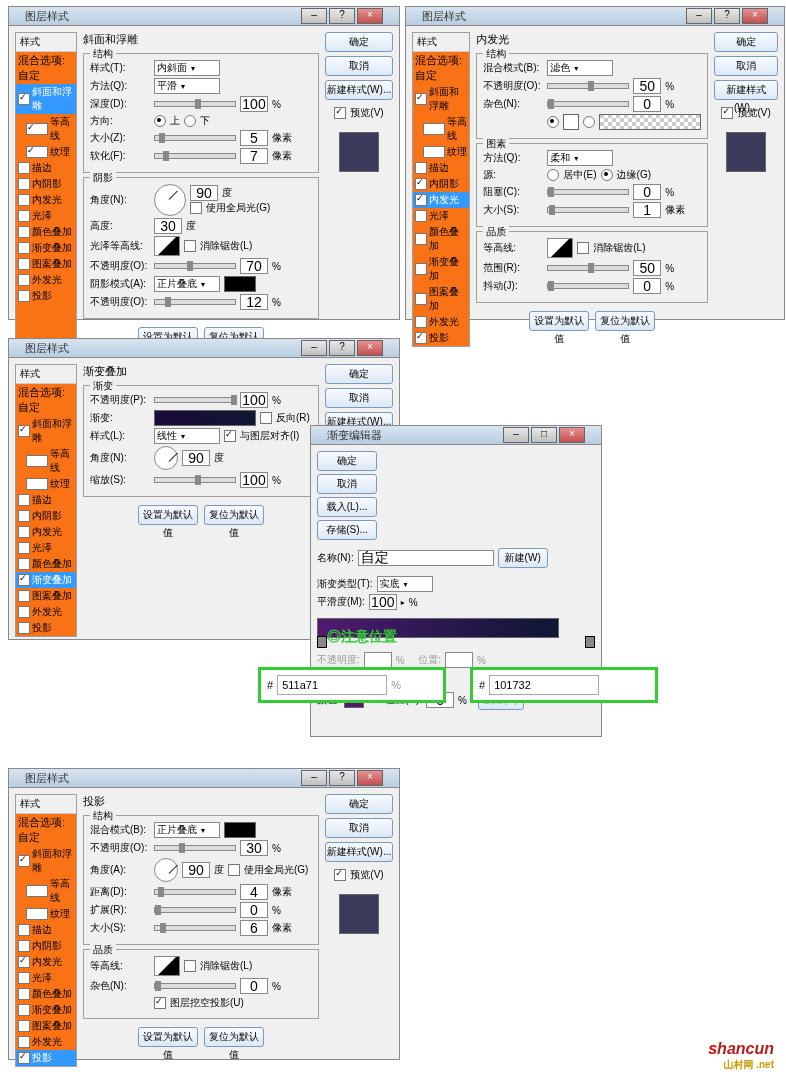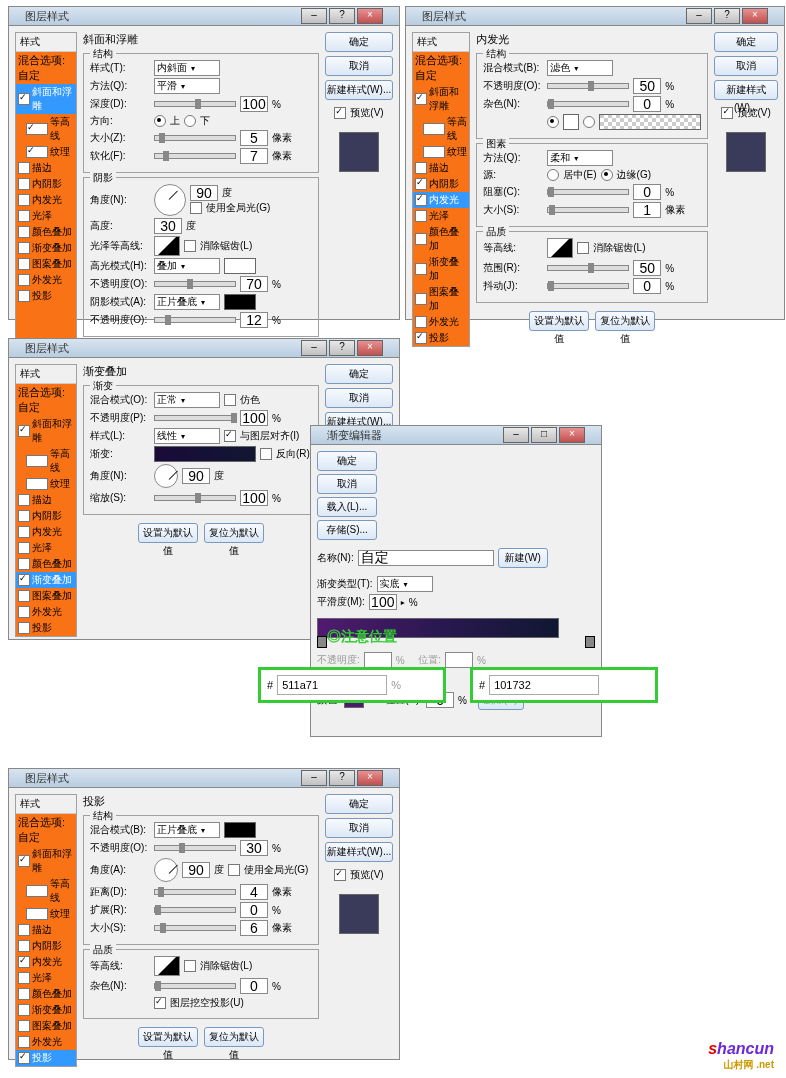--- a/index.html
+++ b/index.html
@@ -43,21 +43,21 @@
 .gradient-preview{width:190px;height:14px;border:1px solid #666;display:inline-block}
 .hex-mark{position:absolute;border:3px solid #3c3;background:#fff;z-index:5}
 .hex-input{border:1px solid #aaa;background:#fff;height:18px;width:100px;padding:0 4px;font-size:11px;line-height:18px;display:inline-block}
 .ge-presets{border:1px solid #888;background:#fff;margin:4px 0;padding:4px}
 .preset-grid{display:flex;flex-wrap:wrap;gap:1px}
 .preset{width:24px;height:16px;border:1px solid #666}
 .ge-ramp{width:240px;height:18px;border:1px solid #666;margin:4px 0}
 .stop{position:absolute;width:8px;height:10px;background:#888;border:1px solid #000}
 .callout{position:absolute;color:#3c3;font-size:14px;font-weight:bold;z-index:10}
 .logo{position:absolute;right:12px;bottom:6px;font-size:16px;font-weight:bold;font-style:italic}
-.logo .s{color:#d00}.logo .h{color:#6d28d9}
+.logo .s{color:#d00}.logo .h{color:#b91c1c}
 .logo .sub{font-size:10px;color:#c90;display:block;text-align:right;font-style:normal}
 </style>
 </head>
 <body>
 
 <div class="dialog" style="left:8px;top:6px;width:390px;height:312px">
   <div class="titlebar">
     <span class="titlebar-text">图层样式</span>
     <div class="tb-btns">
         <div class="tb-btn">–</div>
@@ -187,25 +187,20 @@
             <span class="numbox">30</span>
             <span class="unit">度</span>
           </div>
         <div class="row">
             <label>光泽等高线:</label>
             <span class="contour"></span>
             <span class="cb"></span>
             <span>消除锯齿(L)</span>
           </div>
         <div class="row">
-            <label>高光模式(H):</label>
-            <span class="combo" style="width:60px">叠加</span>
-            <span class="swatch" style="background:#fff"></span>
-          </div>
-        <div class="row">
             <label>不透明度(O):</label>
             <span class="slider">
               <span class="thumb" style="left:40%"></span>
             </span>
             <span class="numbox">70</span>
             <span class="unit">%</span>
           </div>
         <div class="row">
             <label>阴影模式(A):</label>
             <span class="combo" style="width:60px">正片叠底</span>
@@ -473,44 +468,38 @@
             <span class="cb" style=""></span>
             <span>投影</span>
           </div>
         </div>
     </div>
     <div class="mid-panel">
       <div style="font-size:11px;margin-bottom:2px">渐变叠加</div>
       <div class="group">
         <span class="group-label">渐变</span>
         <div class="row">
-            <label>混合模式(O):</label>
-            <span class="combo" style="width:60px">正常</span>
+            <label>不透明度(P):</label>
+            <span class="slider">
+              <span class="thumb" style="left:95%"></span>
+            </span>
+            <span class="numbox">100</span>
+            <span class="unit">%</span>
+          </div>
+        <div class="row">
+            <label>渐变:</label>
+            <span class="gradient-preview" style="width:100px;background:linear-gradient(90deg,#1a0a3a,#101732)"></span>
             <span class="cb"></span>
-            <span>仿色</span>
-          </div>
-        <div class="row">
-            <label>不透明度(P):</label>
-            <span class="slider">
-              <span class="thumb" style="left:95%"></span>
-            </span>
-            <span class="numbox">100</span>
-            <span class="unit">%</span>
+            <span>反向(R)</span>
           </div>
         <div class="row">
             <label>样式(L):</label>
             <span class="combo" style="width:60px">线性</span>
             <span class="cb checked"></span>
             <span>与图层对齐(I)</span>
-          </div>
-        <div class="row">
-            <label>渐变:</label>
-            <span class="gradient-preview" style="width:100px;background:linear-gradient(90deg,#1a0a3a,#101732)"></span>
-            <span class="cb"></span>
-            <span>反向(R)</span>
           </div>
         <div class="row">
             <label>角度(N):</label>
             <span class="angle-wheel" style="width:22px;height:22px"></span>
             <span class="numbox">90</span>
             <span class="unit">度</span>
           </div>
         <div class="row">
             <label>缩放(S):</label>
             <span class="slider">

